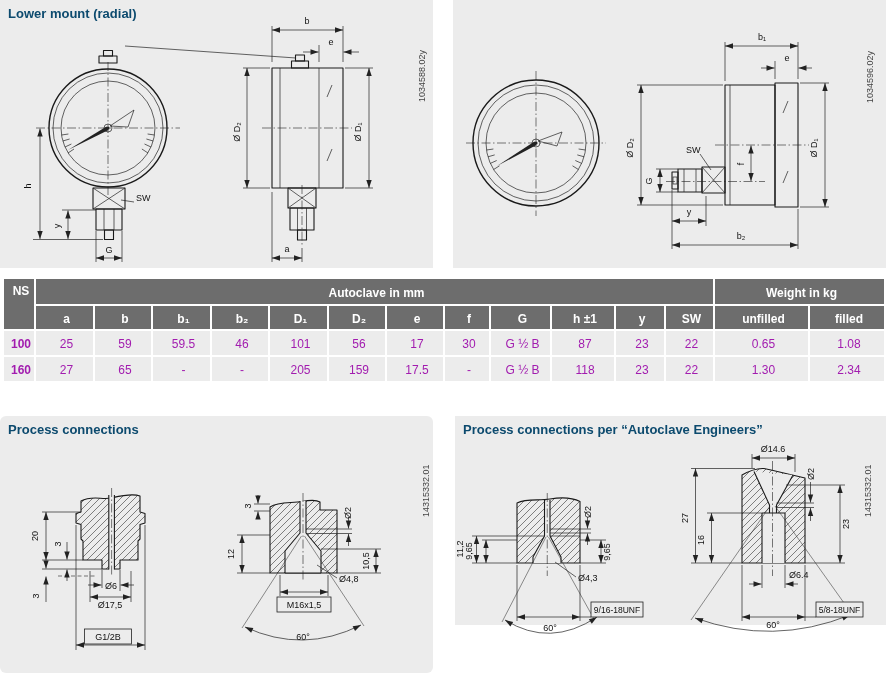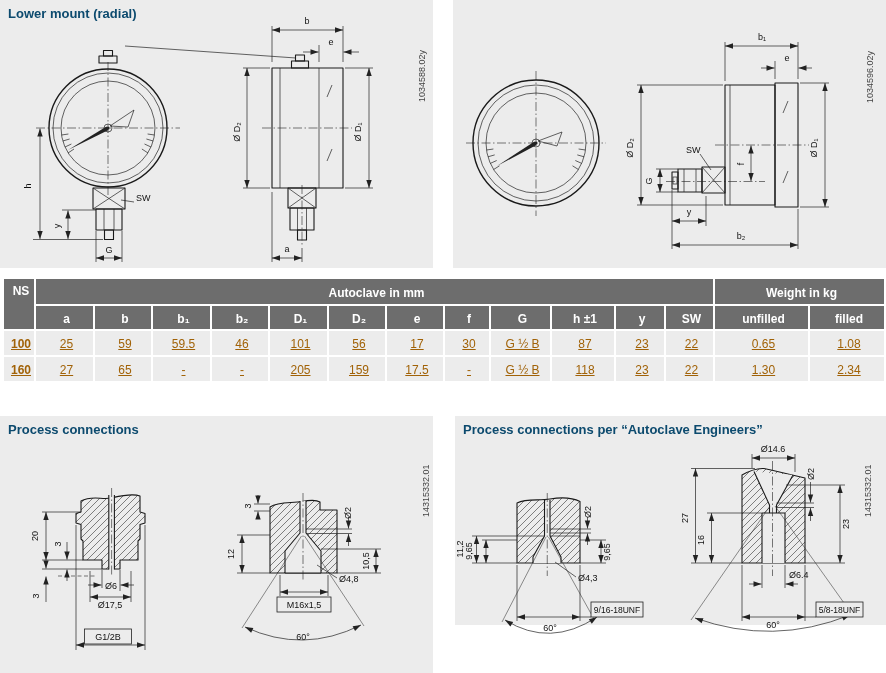--- a/index.html
+++ b/index.html
@@ -1,21 +1,21 @@
 <!DOCTYPE html>
 <html><head>
 <meta charset="utf-8">
 <style>
   html,body{margin:0;padding:0;}
   body{width:886px;height:673px;background:#fff;position:relative;
        font-family:"Liberation Sans","DejaVu Sans",sans-serif;color:#111;overflow:hidden;}
   .panel{position:absolute;background:#ececec;}
   #panel-tl{left:0;top:0;width:433px;height:268px;}
   #panel-tr{left:453px;top:0;width:433px;height:268px;}
-  #panel-bl{left:0;top:416px;width:433px;height:257px;}
+  #panel-bl{left:0;top:416px;width:433px;height:257px;border-radius:6px;}
   #panel-br{left:455px;top:416px;width:431px;height:209px;}
   .panel-title{position:absolute;left:8px;top:6px;font-size:13px;font-weight:bold;color:#0c4a6e;}
   .fig-id{position:absolute;font-size:9px;color:#444;white-space:nowrap;
           transform:rotate(-90deg);transform-origin:0 0;}
   .panel svg{position:absolute;left:0;top:0;}
   
   .ol{fill:none;stroke:#1a1a1a;stroke-width:1.1;stroke-linejoin:round;}
   .olh{fill:url(#hatch);stroke:#1a1a1a;stroke-width:1.1;stroke-linejoin:round;}
   .thin{fill:none;stroke:#222;stroke-width:0.7;}
   .vthin{fill:none;stroke:#333;stroke-width:0.55;}
@@ -25,21 +25,21 @@
   .bg{fill:#ececec;stroke:none;}
   .box{fill:#ececec;stroke:#222;stroke-width:0.8;}
   .dlab{font-size:9px;fill:#111;}
   .dlab2{font-size:8.5px;fill:#111;}
   .mid{text-anchor:middle;}
   
   #spec-table{position:absolute;left:2px;top:277px;border-collapse:collapse;table-layout:fixed;}
   #spec-table th,#spec-table td{border:2px solid #fff;font-size:12px;text-align:center;
       padding:2px 2px 0 6px;overflow:hidden;white-space:nowrap;}
   #spec-table th{background:#6d6d6d;color:#fff;font-weight:bold;}
-  #spec-table td{background:#ececec;color:#a16207;text-decoration:underline;}
+  #spec-table td{background:#ececec;color:#a21caf;}
   #spec-table .ns-cell{vertical-align:top;padding-top:5px;}
   #spec-table td.rowhead{font-weight:bold;}
   #spec-table tr.h1{height:27px;} #spec-table tr.h2{height:25px;} #spec-table tr.d{height:26px;}
 </style>
 </head>
 <body>
 
 <svg width="0" height="0" style="position:absolute" aria-hidden="true">
   <defs>
     <pattern id="hatch" width="7" height="7" patternUnits="userSpaceOnUse">

